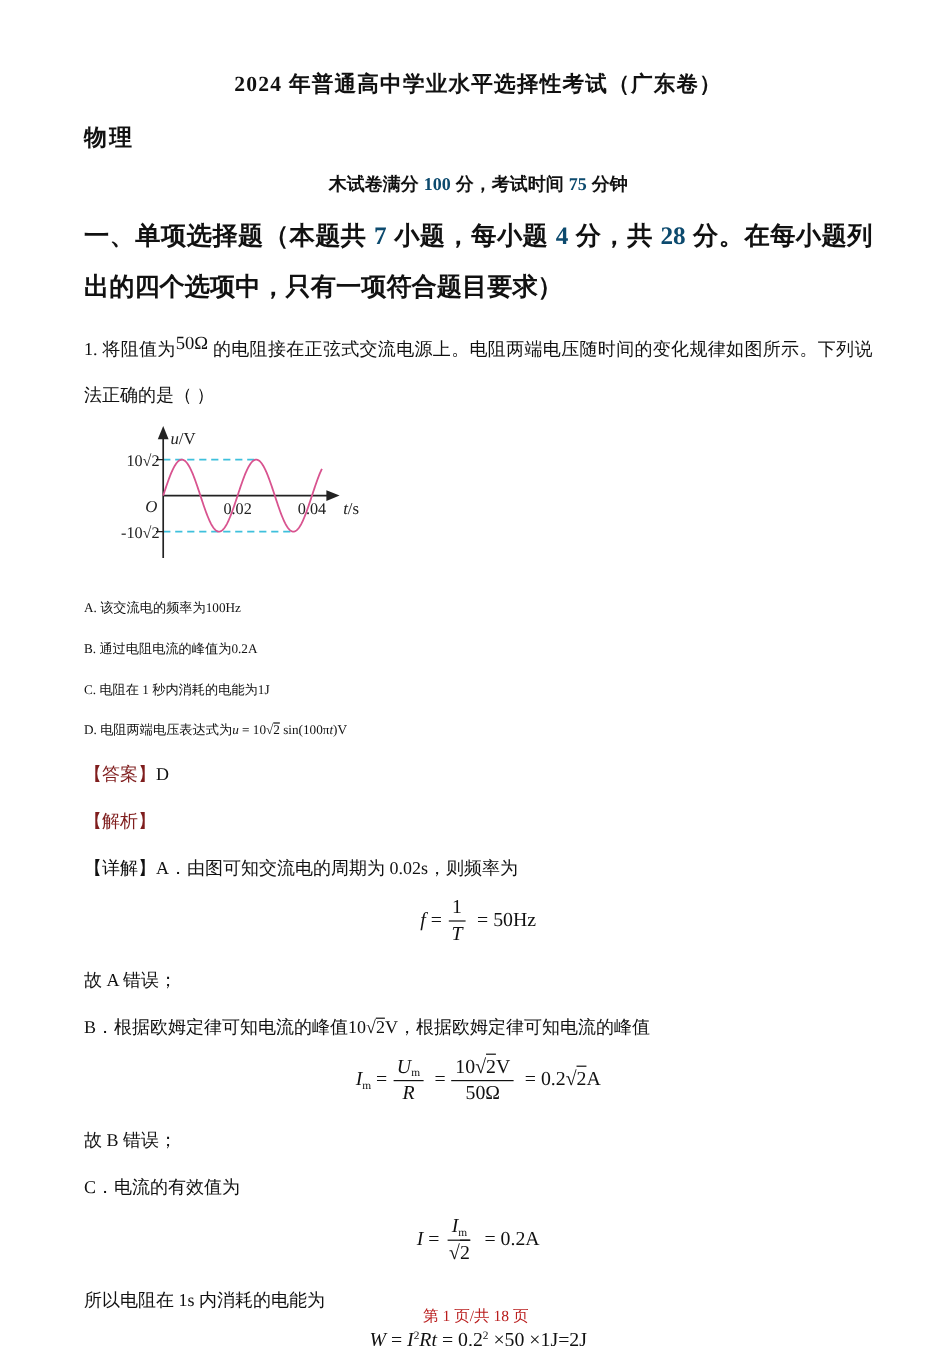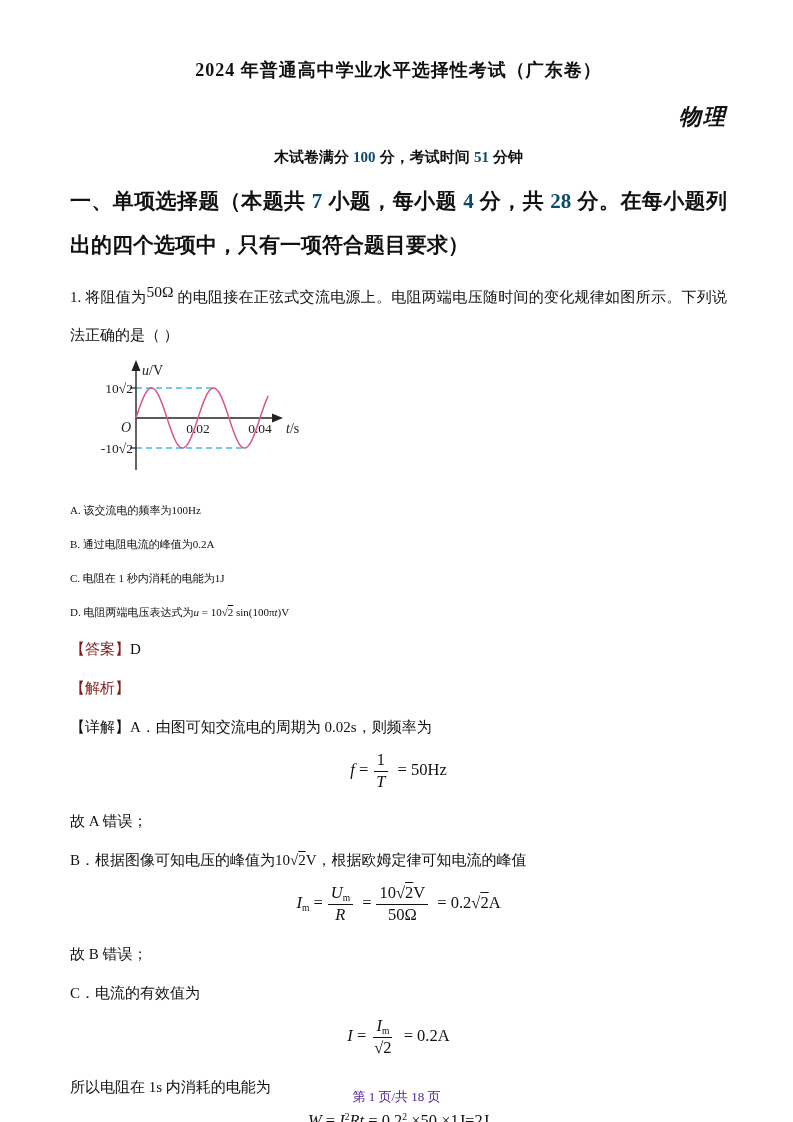--- a/index.html
+++ b/index.html
@@ -14,22 +14,22 @@
     overflow:hidden;
   }
   
   .exam-title{
     text-align:center;font-size:18px;font-weight:700;
     font-family:"Liberation Sans",sans-serif;
     margin:0 0 0 0;letter-spacing:1px;
   }
   .tn{font-family:"Liberation Serif",serif;font-weight:700;}
   .subject-title{
-    text-align:right;font-size:22px;font-weight:700;
-    font-family:"Liberation Sans",sans-serif;margin:20px 0 0;letter-spacing:2px;font-style:italic;
+    text-align:left;font-size:19px;font-weight:700;
+    font-family:"Liberation Sans",sans-serif;margin:20px 0 0;letter-spacing:2px;
   }
   .exam-info{
     text-align:center;font-size:15px;font-weight:700;
     font-family:"Liberation Sans",sans-serif;margin:16px 0 0;
   }
   .hn{font-family:"Liberation Serif",serif;font-weight:600;color:#0c4a6e;}
   .section-heading{
     font-size:21px;font-weight:700;
     font-family:"Liberation Sans",sans-serif;
     line-height:2.05;margin:12px 0 0;text-align:justify;
@@ -56,31 +56,31 @@
   }
   .fr-num{border-bottom:1px solid #111;padding:0 3px 1px;}
   .fr-den{padding:1px 3px 0;}
   
   .graph-wrap{margin:4px 0 2px 14px;}
   svg text{font-family:"Liberation Serif",serif;fill:#222;}
   .svg-it{font-style:italic;}
   
   .page-footer{
     position:absolute;left:0;right:0;bottom:16px;
-    text-align:center;font-size:13px;color:#4c1d95;
+    text-align:center;font-size:13px;color:#b91c1c;
   }
 </style>
 </head>
 <body>
 
 <h1 class="exam-title"><span class="tn">2024 </span><span>年普通高中学业水平选择性考试（广东卷）</span></h1>
 
 <h2 class="subject-title">物理</h2>
 
-<p class="exam-info"><span>木试卷满分 </span><span class="hn">100</span><span> 分，考试时间 </span><span class="hn">51</span><span> 分钟</span></p>
+<p class="exam-info"><span>木试卷满分 </span><span class="hn">100</span><span> 分，考试时间 </span><span class="hn">75</span><span> 分钟</span></p>
 
 <p class="section-heading"><span>一、单项选择题（本题共 </span><span class="hn">7</span><span> 小题，每小题 </span><span class="hn">4</span><span> 分，共 </span><span class="hn">28</span><span> 分。在每小题列出的四个选项中，只有一项符合题目要求）</span></p>
 
 <p class="para"><span>1.  将阻值为</span><span class="raised">50Ω</span><span> 的电阻接在正弦式交流电源上。电阻两端电压随时间的变化规律如图所示。下列说法正确的是（      ）</span></p>
 
 <div class="graph-wrap">
   <svg width="260" height="122" viewBox="0 0 260 122">
 
     <line x1="52" y1="30" x2="130" y2="30" stroke-width="1.3" stroke-dasharray="6 4" stroke="#3ec0dc"></line>
     <line x1="52" y1="90" x2="161" y2="90" stroke-width="1.3" stroke-dasharray="6 4" stroke="#3ec0dc"></line>
@@ -117,21 +117,21 @@
 <div class="formula-line">
   <span class="mi">f</span>
   <span>=</span><span class="frac">
       <span class="fr-num">1</span>
       <span class="fr-den mi">T</span>
     </span>
   <span>= 50Hz</span>
 </div>
 
 <p class="text-line">故 A 错误；</p>
-<p class="text-line"><span>B．根据图像可知电压的峰值为</span><span>10√</span><span class="ol">2</span><span>V</span><span>，根据欧姆定律可知电流的峰值</span></p>
+<p class="text-line"><span>B．根据欧姆定律可知电流的峰值</span><span>10√</span><span class="ol">2</span><span>V</span><span>，根据欧姆定律可知电流的峰值</span></p>
 
 <div class="formula-line">
   <span class="mi">I</span><span class="sb">m</span>
   <span>=</span><span class="frac">
       <span class="fr-num"><span class="mi">U</span><span class="sb">m</span></span>
       <span class="fr-den mi">R</span>
     </span>
   <span>=</span><span class="frac">
       <span class="fr-num"><span>10√</span><span class="ol">2</span><span>V</span></span>
       <span class="fr-den">50Ω</span>

